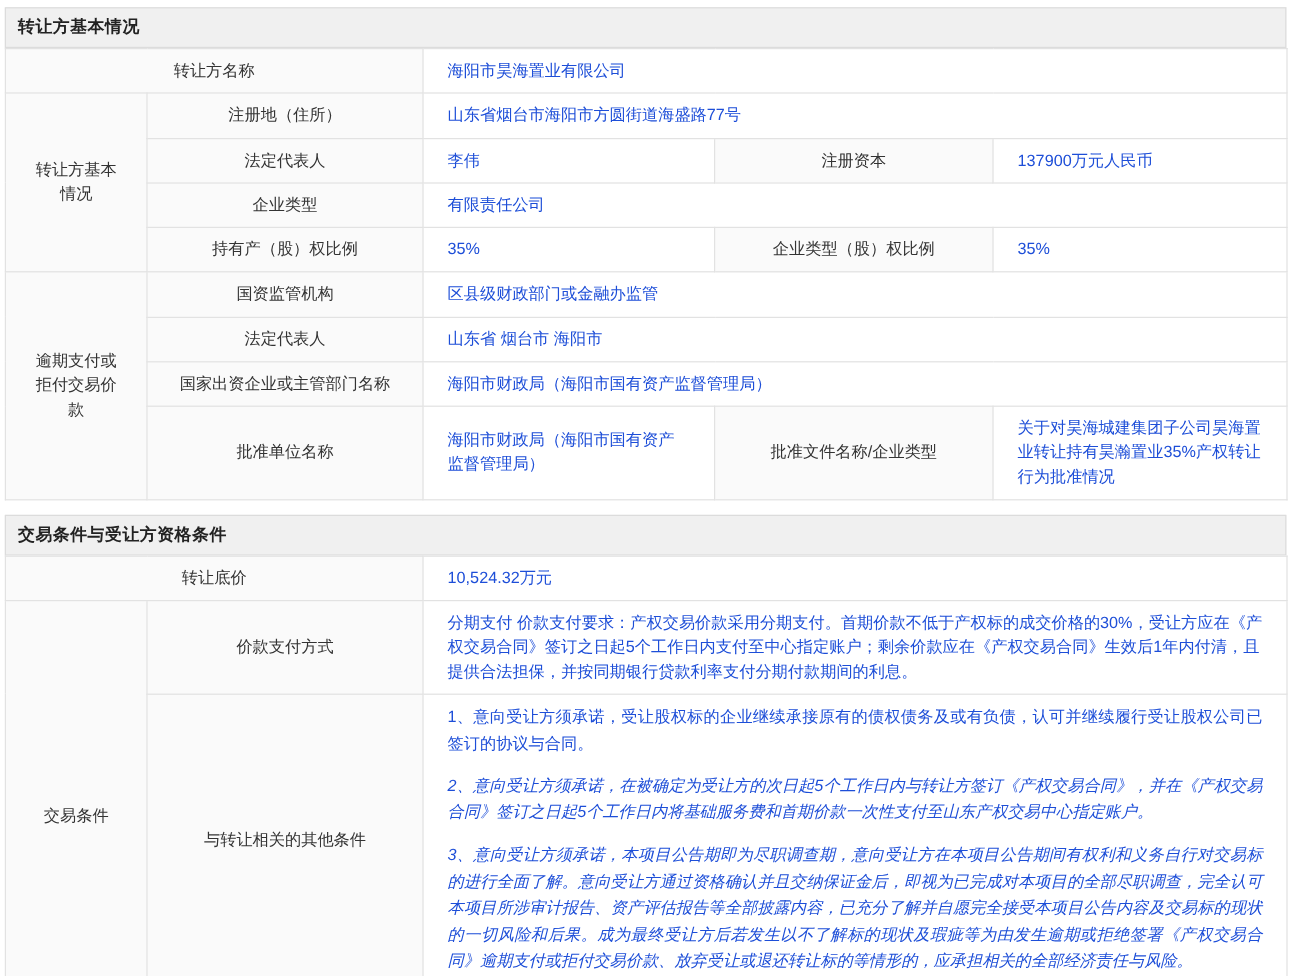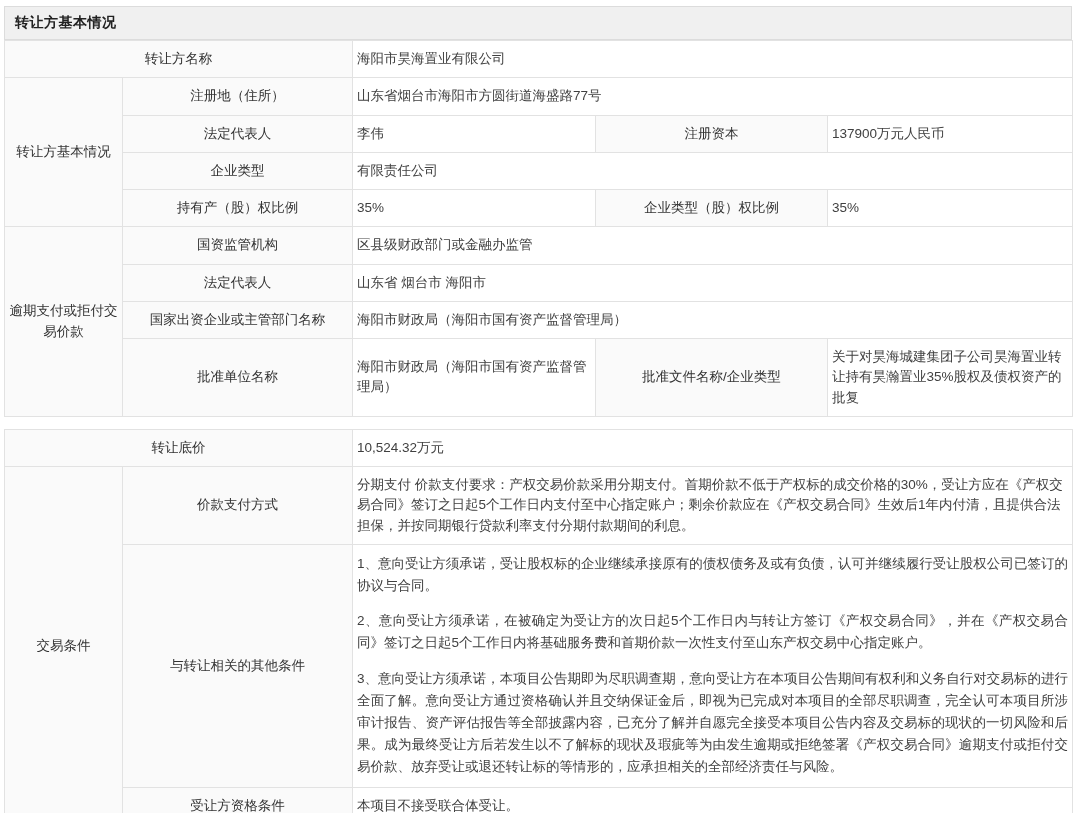--- a/index.html
+++ b/index.html
@@ -29,43 +29,43 @@
     letter-spacing: 0.5px;
   }
   .section-gap { height: 12px; }
   table.grid {
     border-collapse: collapse;
     width: 1068px;
     table-layout: fixed;
   }
   table.grid td {
     border: 1px solid #e2e2e2;
-    padding: 8px 4px;
+    padding: 8px 20px;
     vertical-align: middle;
     line-height: 1.5;
   }
   td.lbl {
     background: #fafafa;
     text-align: center;
     color: #333;
   }
   td.val {
     background: #ffffff;
     text-align: left;
-    color: #404040;
+    color: #1d4ed8;
   }
   td.val-top {
     vertical-align: top;
   }
   .para {
     margin: 0 0 2px 0;
     line-height: 1.62;
     text-align: justify;
   }
-  .para + .para { margin-top: 14px; }
+  .para + .para { margin-top: 14px; font-style: italic; }
 </style>
 </head>
 <body>
 
 <div class="page">
 
   <div class="section-header">转让方基本情况</div>
   <table class="grid">
     <colgroup>
       <col style="width:118px">
@@ -110,27 +110,28 @@
         <td class="val" colspan="3">山东省 烟台市 海阳市</td>
       </tr>
       <tr>
         <td class="lbl">国家出资企业或主管部门名称</td>
         <td class="val" colspan="3">海阳市财政局（海阳市国有资产监督管理局）</td>
       </tr>
       <tr>
         <td class="lbl">批准单位名称</td>
         <td class="val val-top">海阳市财政局（海阳市国有资产监督管理局）</td>
         <td class="lbl">批准文件名称/企业类型</td>
-        <td class="val val-top">关于对昊海城建集团子公司昊海置业转让持有昊瀚置业35%股权及债权资产的批复</td>
+        <td class="val val-top">关于对昊海城建集团子公司昊海置业转让持有昊瀚置业35%产权转让行为批准情况</td>
       </tr>
     </tbody>
   </table>
 
   <div class="section-gap"></div>
 
+  <div class="section-header">交易条件与受让方资格条件</div>
   <table class="grid">
     <colgroup>
       <col style="width:118px">
       <col style="width:230px">
       <col style="width:720px">
     </colgroup>
     <tbody>
       <tr>
         <td class="lbl" colspan="2">转让底价</td>
         <td class="val">10,524.32万元</td>

